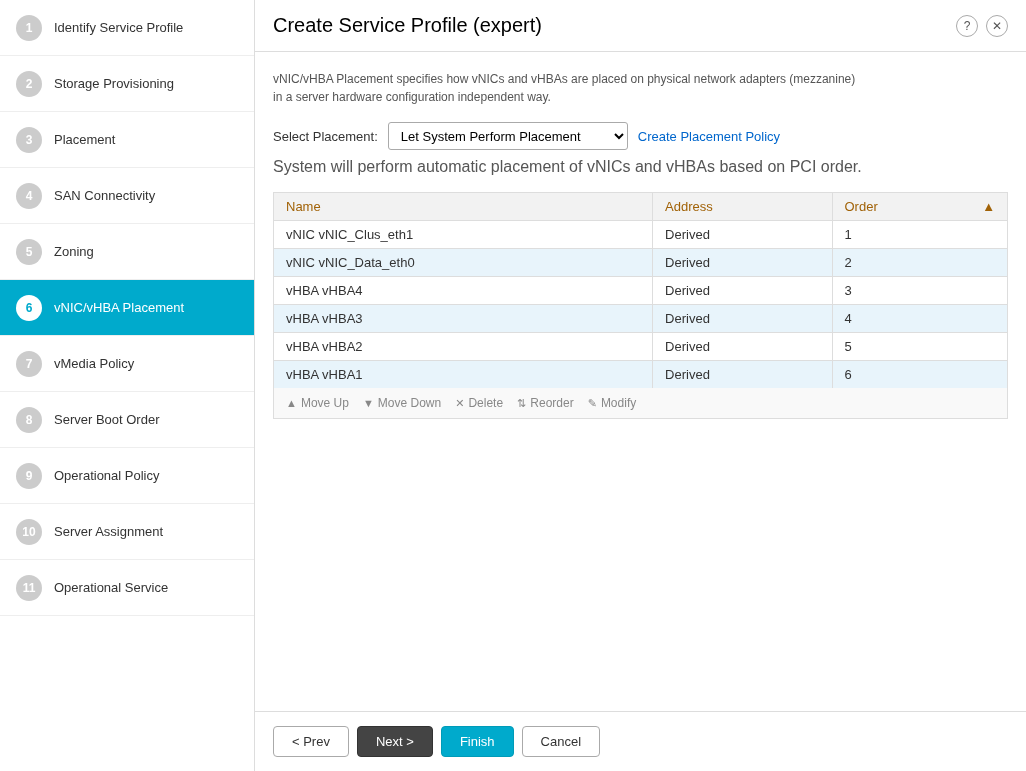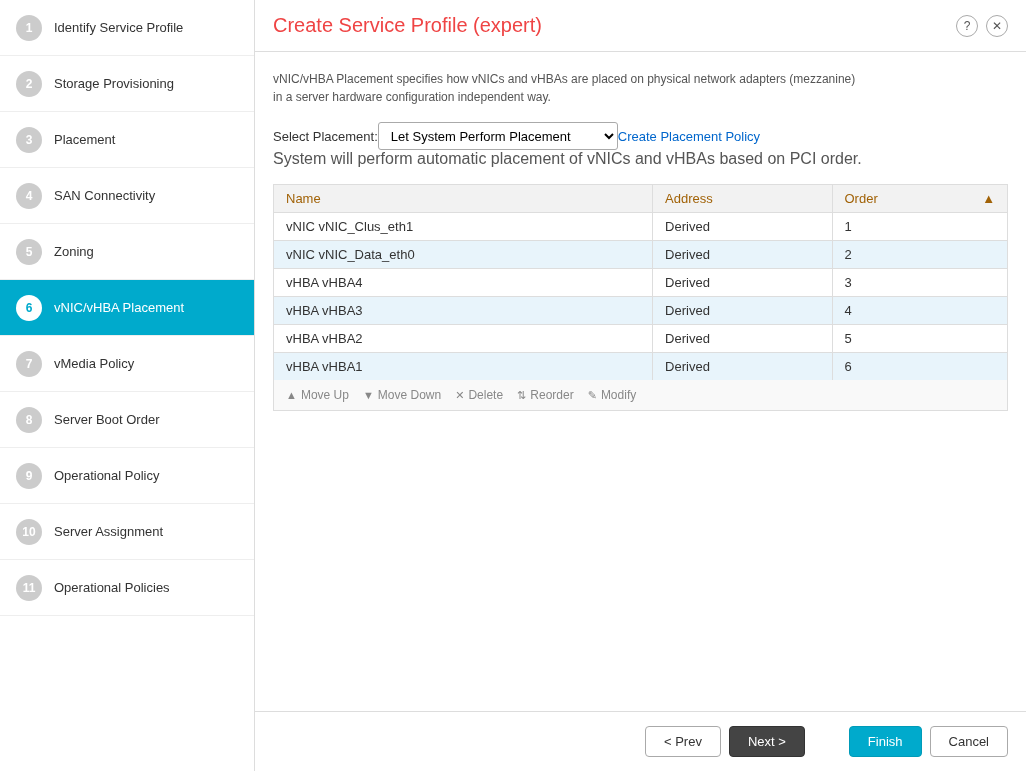--- a/index.html
+++ b/index.html
@@ -61,21 +61,21 @@
       display: flex;
       align-items: center;
       justify-content: space-between;
       padding: 14px 18px;
       border-bottom: 1px solid #ddd;
       background: #fff;
     }
     .dialog-title {
       font-size: 20px;
       font-weight: normal;
-      color: #ef4444;
+      color: #000000;
     }
     .dialog-header-icons { display: flex; gap: 8px; }
     .header-icon-btn {
       width: 22px;
       height: 22px;
       border: 1px solid #aaa;
       border-radius: 50%;
       background: #fff;
       cursor: pointer;
       display: flex;
@@ -105,21 +105,22 @@
       font-size: 12px;
       color: #555;
       margin-bottom: 16px;
       line-height: 1.5;
     }
 
     
     .placement-row {
       display: flex;
       align-items: center;
-      margin-bottom: 0;
+      gap: 10px;
+      margin-bottom: 8px;
     }
     .placement-label { font-size: 13px; color: #333; }
     .placement-select {
       height: 28px;
       padding: 0 8px;
       border: 1px solid #aaa;
       border-radius: 3px;
       font-size: 13px;
       background: #fff;
       min-width: 240px;
@@ -179,21 +180,20 @@
       color: #888;
       cursor: default;
       background: none;
       border: none;
     }
     .toolbar-btn .btn-icon { font-size: 11px; }
 
     
     .dialog-footer {
       display: flex;
-      justify-content: flex-end;
       align-items: center;
       gap: 8px;
       padding: 14px 18px;
       border-top: 1px solid #ddd;
       background: #fff;
     }
     .footer-btn {
       padding: 7px 18px;
       border-radius: 4px;
       font-size: 13px;
@@ -204,21 +204,20 @@
     }
     .footer-btn.primary {
       background: #444;
       color: #fff;
       border-color: #333;
     }
     .footer-btn.accent {
       background: #00aacc;
       color: #fff;
       border-color: #009bb8;
-      margin-left: 36px;
     }
 
     .sort-arrow { float: right; }
   </style>
 </head>
 <body>
 
 <div class="sidebar">
 
 <div class="sidebar-item">
@@ -256,21 +255,21 @@
     <div class="sidebar-item">
       <div class="step-num">9</div>
       <span class="step-label">Operational Policy</span>
     </div>
     <div class="sidebar-item">
       <div class="step-num">10</div>
       <span class="step-label">Server Assignment</span>
     </div>
     <div class="sidebar-item">
       <div class="step-num">11</div>
-      <span class="step-label">Operational Policies</span>
+      <span class="step-label">Operational Service</span>
     </div>
   </div>
 
 <div class="main">
 
   <div class="dialog-header">
     <span class="dialog-title">Create Service Profile (expert)</span>
     <div class="dialog-header-icons">
       <button class="header-icon-btn">?</button>
       <button class="header-icon-btn">✕</button>

